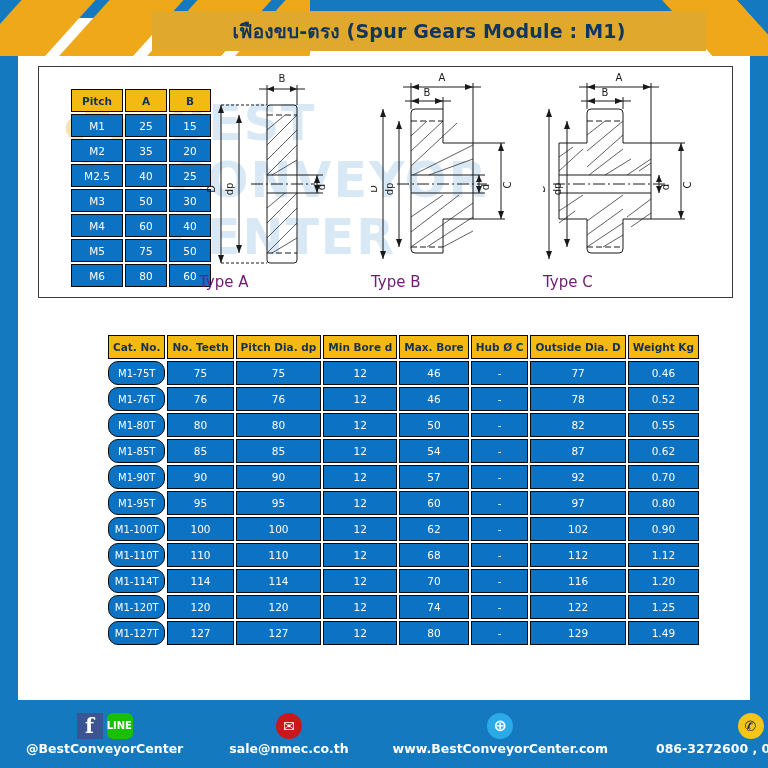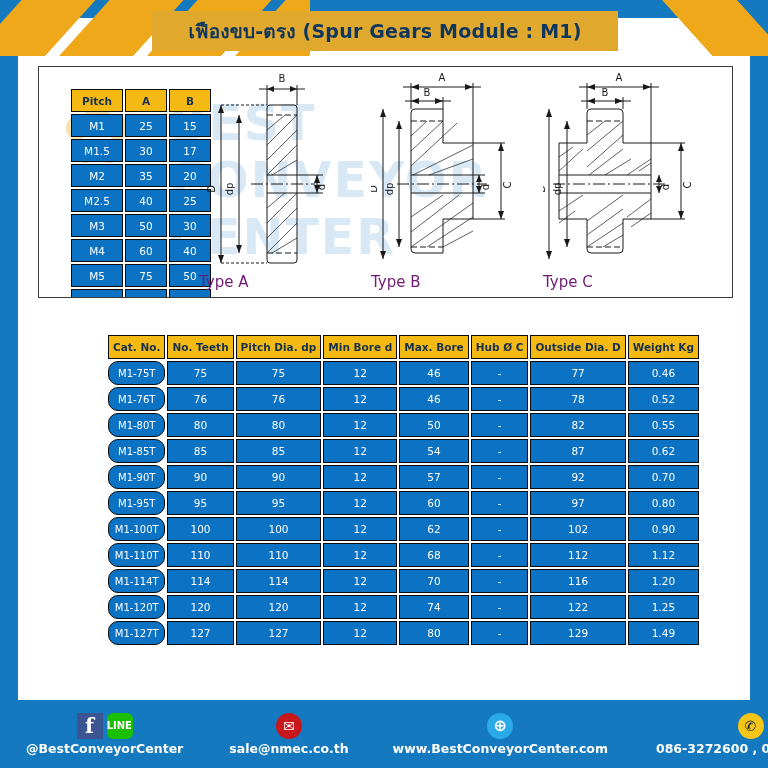--- a/index.html
+++ b/index.html
@@ -29,21 +29,21 @@
   
   .page {
     position: absolute;
     left: 18px; top: 18px; right: 18px; bottom: 68px;
     background: #FFFFFF; z-index: 2;
   }
 
   
   .title-banner {
     position: absolute; left: 152px; top: 11px;
-    width: 466px; height: 40px;
+    width: 554px; height: 40px;
     background: #E0A92E;
     display: flex; align-items: center; justify-content: center;
     z-index: 4;
   }
   .title-banner span {
     color: #10365E; font-size: 19px; font-weight: bold;
     letter-spacing: .2px; white-space: nowrap;
   }
 
   
@@ -192,25 +192,20 @@
           <th class="pitch-col">Pitch</th>
           <th>A</th>
           <th>B</th>
         </tr>
       </thead>
       <tbody>
         <tr>
           <td class="pitch-col">M1</td>
           <td>25</td>
           <td>15</td>
-        </tr>
-        <tr>
-          <td class="pitch-col">M1.5</td>
-          <td>30</td>
-          <td>17</td>
         </tr>
         <tr>
           <td class="pitch-col">M2</td>
           <td>35</td>
           <td>20</td>
         </tr>
         <tr>
           <td class="pitch-col">M2.5</td>
           <td>40</td>
           <td>25</td>

